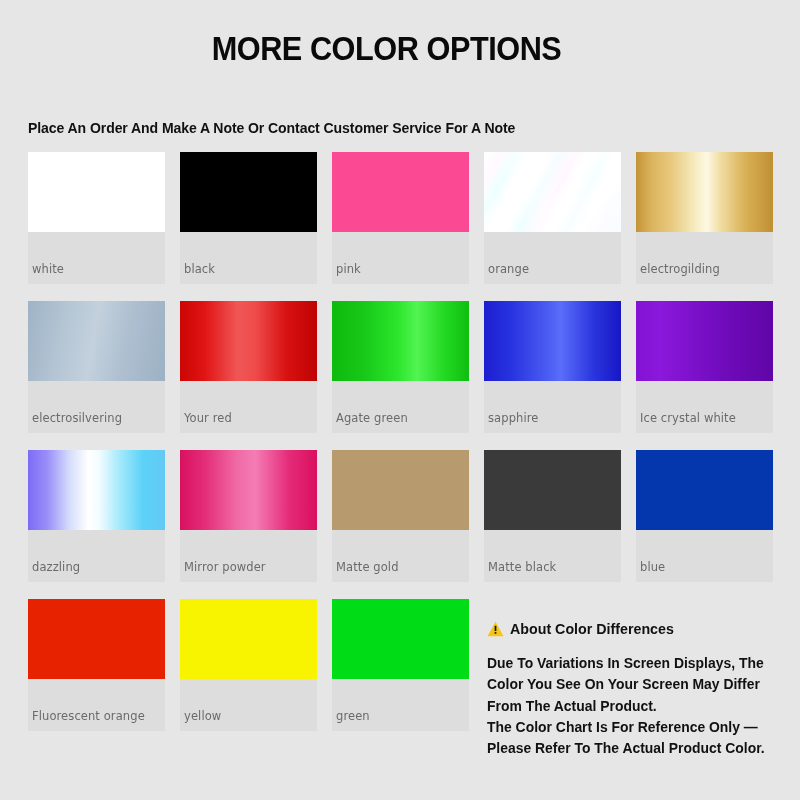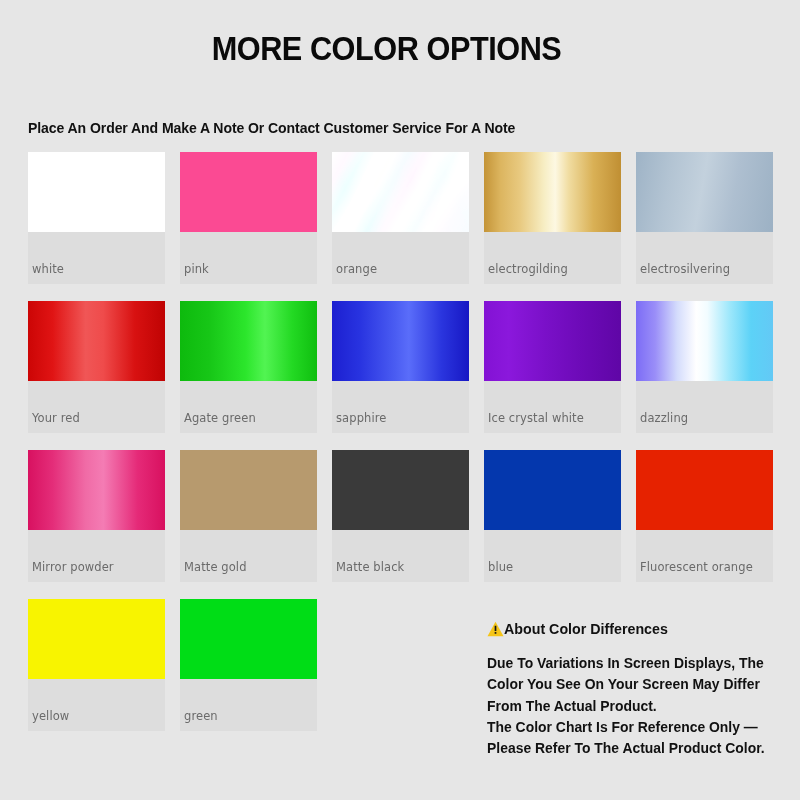--- a/index.html
+++ b/index.html
@@ -94,20 +94,21 @@
   .notice {
     position: absolute;
     left: 487px;
     top: 620px;
     width: 300px;
   }
 
   .notice-head {
     display: flex;
     align-items: center;
+    gap: 6px;
     margin-bottom: 16px;
   }
 
   .warn-icon {
     width: 17px;
     height: 16px;
     flex: 0 0 auto;
     display: block;
   }
 
@@ -138,20 +139,26 @@
 
   <h1 class="title">MORE COLOR OPTIONS</h1>
 
   <div class="subtitle">Place An Order And Make A Note Or Contact Customer Service For A Note</div>
 
   <div class="grid">
       <div class="card">
         <div class="swatch" style="background: rgb(255, 255, 255);"></div>
         <div class="label-strip">
           <span class="label-text">white</span>
+        </div>
+      </div>
+      <div class="card">
+        <div class="swatch" style="background: rgb(0, 0, 0);"></div>
+        <div class="label-strip">
+          <span class="label-text">black</span>
         </div>
       </div>
       <div class="card">
         <div class="swatch" style="background: rgb(251, 74, 147);"></div>
         <div class="label-strip">
           <span class="label-text">pink</span>
         </div>
       </div>
       <div class="card">
         <div class="swatch" style="background: linear-gradient(118deg, rgba(255, 214, 92, 0.95) 0%, rgba(255, 120, 140, 0.9) 9%, rgba(120, 215, 255, 0.9) 18%, rgba(240, 245, 250, 0.95) 26%, rgba(255, 230, 110, 0.9) 34%, rgba(110, 190, 255, 0.9) 43%, rgba(255, 150, 160, 0.85) 52%, rgba(225, 235, 245, 0.95) 60%, rgba(120, 200, 255, 0.9) 69%, rgba(255, 225, 120, 0.9) 78%, rgba(160, 180, 240, 0.9) 87%, rgba(90, 170, 250, 0.95) 100%), linear-gradient(62deg, rgba(255, 255, 255, 0.55) 0%, rgba(180, 230, 255, 0.45) 20%, rgba(255, 240, 180, 0.4) 40%, rgba(255, 170, 190, 0.4) 60%, rgba(170, 215, 255, 0.45) 80%, rgba(255, 255, 255, 0.5) 100%), linear-gradient(90deg, rgb(207, 226, 242), rgb(233, 226, 245)); background-blend-mode: screen, overlay, normal; filter: saturate(1.15) brightness(1.02);"></div>

